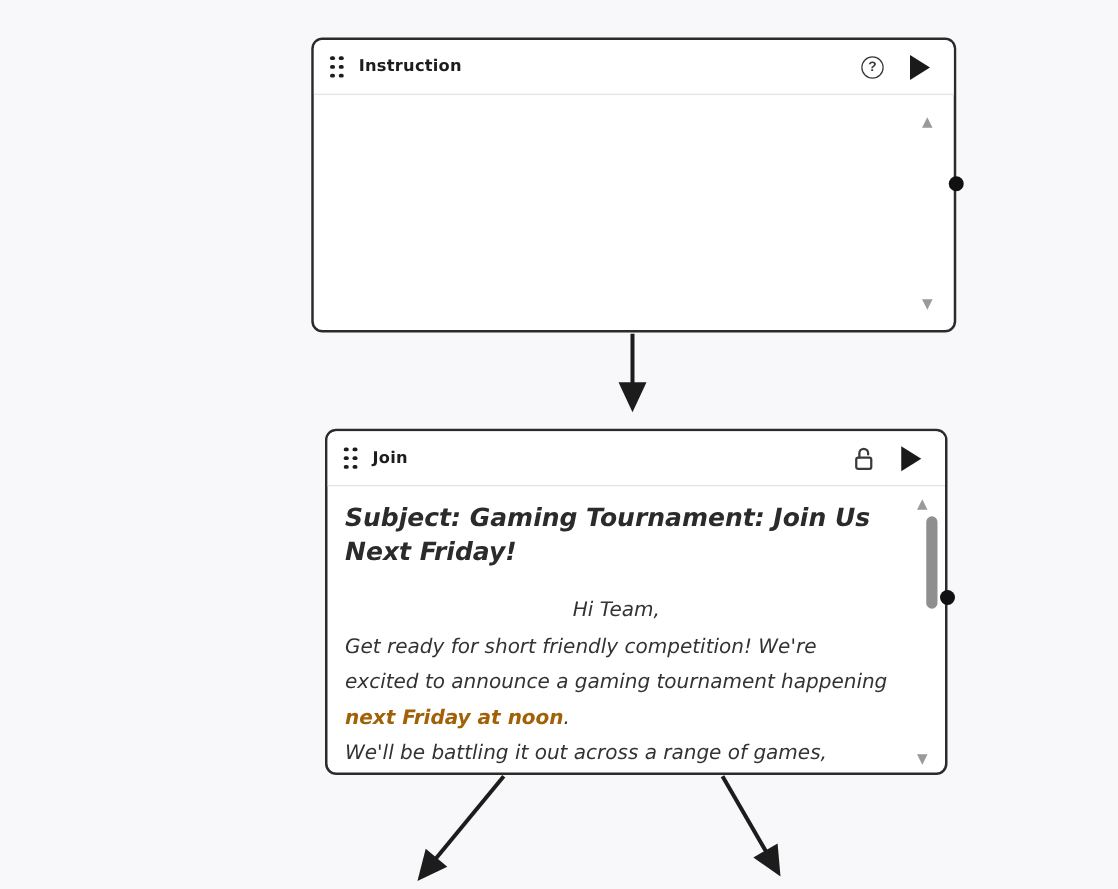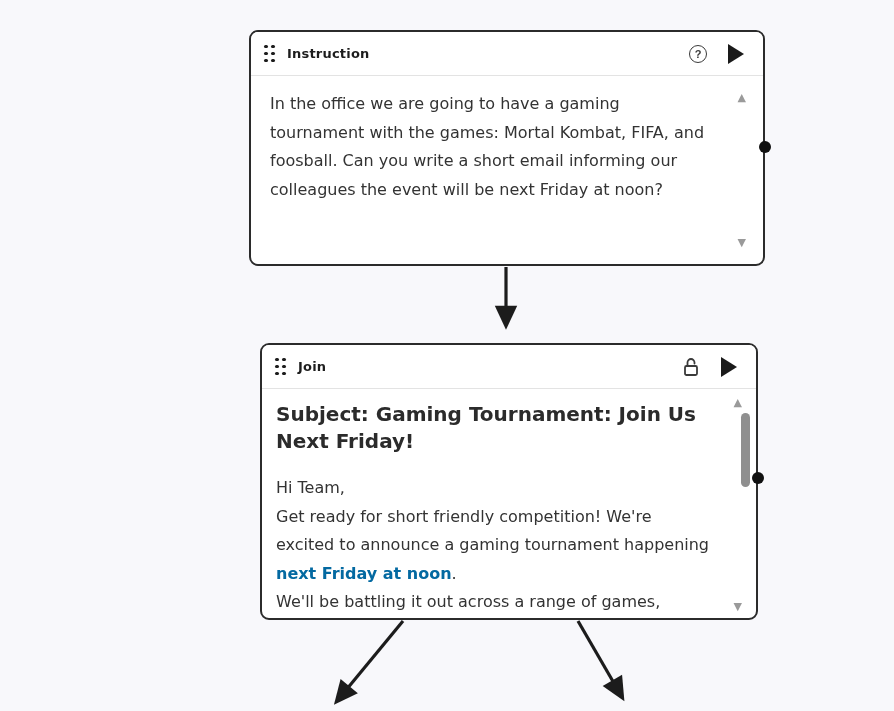--- a/index.html
+++ b/index.html
@@ -90,24 +90,24 @@
     background: #111111;
     cursor: crosshair;
     z-index: 5;
   }
 
   
   #instruction-node { left: 249px; top: 30px; width: 516px; height: 236px; }
   
   #text-node { left: 260px; top: 343px; width: 498px; height: 277px; }
 
-  #text-node .node-body { padding: 12px 46px 0 14px; }
+  #text-node .node-body { padding: 12px 46px 0 14px; font-style: italic; }
   .subject-line { font-size: 20px; font-weight: bold; line-height: 27px; color: #2b2b2b; }
-  .email-para { margin-top: 19px; }
-  .bold-run { font-weight: bold; color: #0369a1; }
+  .email-para { margin-top: 19px; text-align: center; }
+  .bold-run { font-weight: bold; color: #a16207; }
 
   
   .lock-svg { display: block; }
 
   
   #edges {
     position: absolute; left: 0; top: 0;
     width: 894px; height: 711px;
     pointer-events: none;
     z-index: 4;
@@ -141,23 +141,20 @@
           <span></span>
       </div>
       <span class="node-title">Instruction</span>
       <div class="header-spacer"></div>
       <button class="icon-btn">
         <span class="help-circle">?</span>
       </button>
       <button class="icon-btn">
         <span class="play-tri"></span>
       </button>
-    </div>
-    <div class="node-body">
-      <span>In the office we are going to have a gaming tournament with the games: Mortal Kombat, FIFA, and foosball. Can you write a short email informing our colleagues the event will be next Friday at noon?</span>
     </div>
     <span class="scroll-arrow" style="right:17px; top:60px;">▲</span>
     <span class="scroll-arrow" style="right:17px; top:205px;">▼</span>
   </div>
 
   <div class="port" style="left:759px; top:141px;"></div>
 
   <div class="node" id="text-node">
     <div class="node-header">
       <div class="drag-dots">

